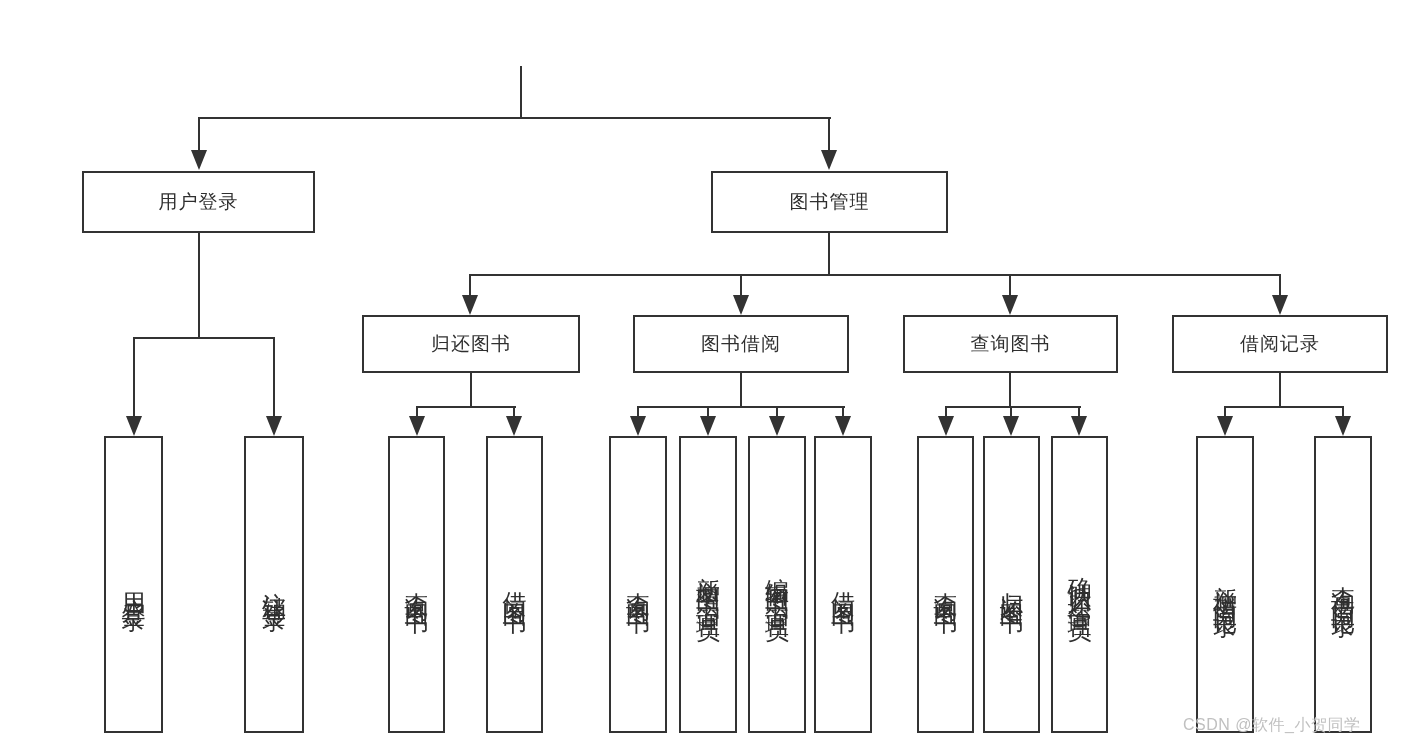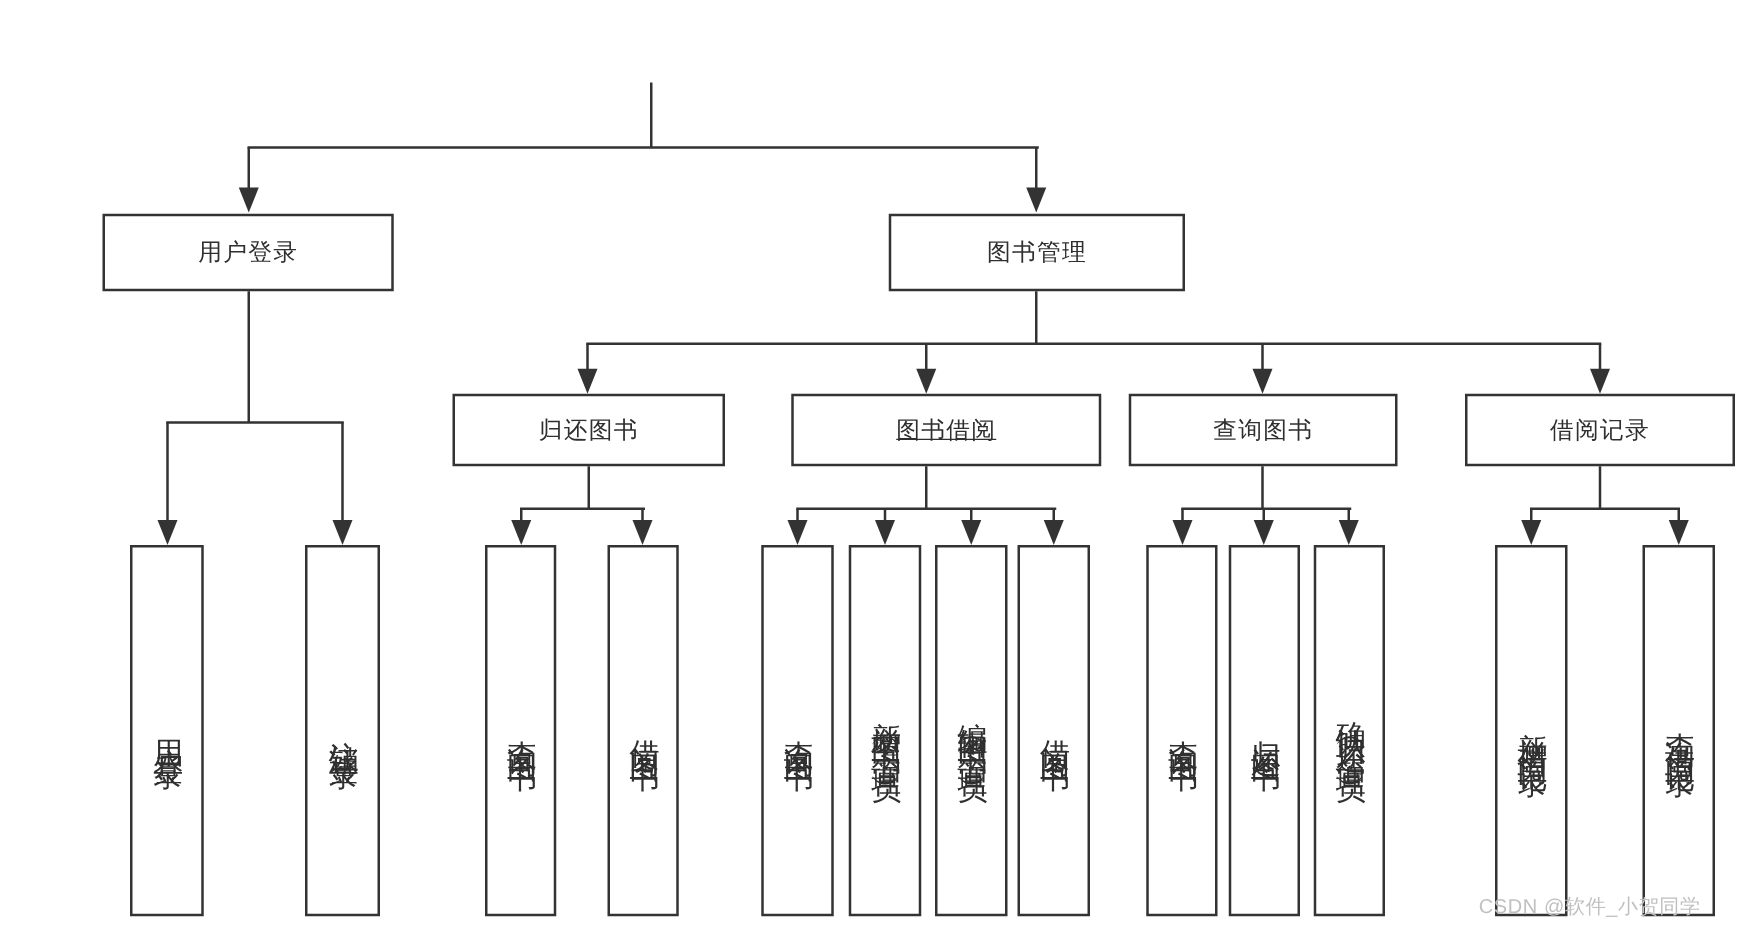--- a/index.html
+++ b/index.html
@@ -67,21 +67,21 @@
   <div class="box hbox" style="left:82px;top:171px;width:233px;height:62px;">
     <span>用户登录</span>
   </div>
   <div class="box hbox" style="left:711px;top:171px;width:237px;height:62px;">
     <span>图书管理</span>
   </div>
 
   <div class="box hbox" style="left:362px;top:315px;width:218px;height:58px;">
     <span>归还图书</span>
   </div>
-  <div class="box hbox" style="left:633px;top:315px;width:248px;height:58px;text-decoration:underline;">
+  <div class="box hbox" style="left:633px;top:315px;width:216px;height:58px;">
     <span>图书借阅</span>
   </div>
   <div class="box hbox" style="left:903px;top:315px;width:215px;height:58px;">
     <span>查询图书</span>
   </div>
   <div class="box hbox" style="left:1172px;top:315px;width:216px;height:58px;justify-content:center;">
     <span>借阅记录</span>
   </div>
 
   <div class="box vbox" style="left:104px;top:436px;width:59px;height:297px;">

